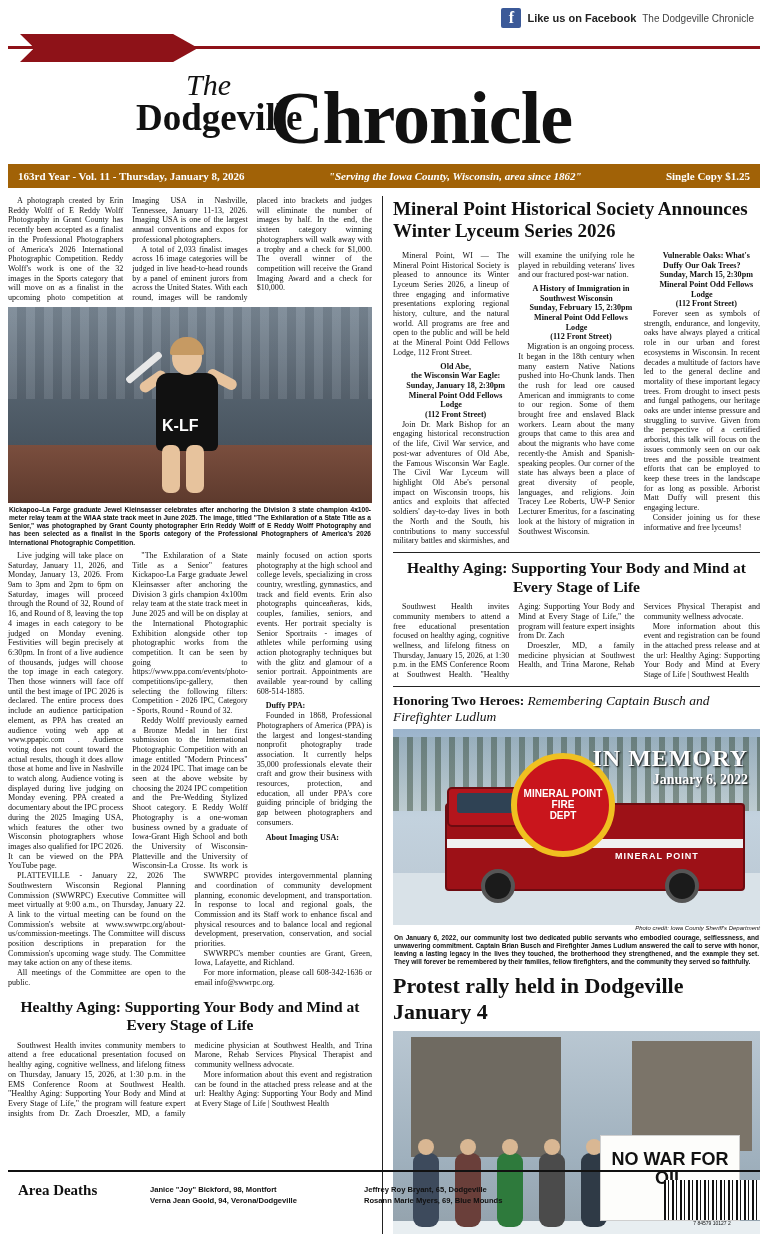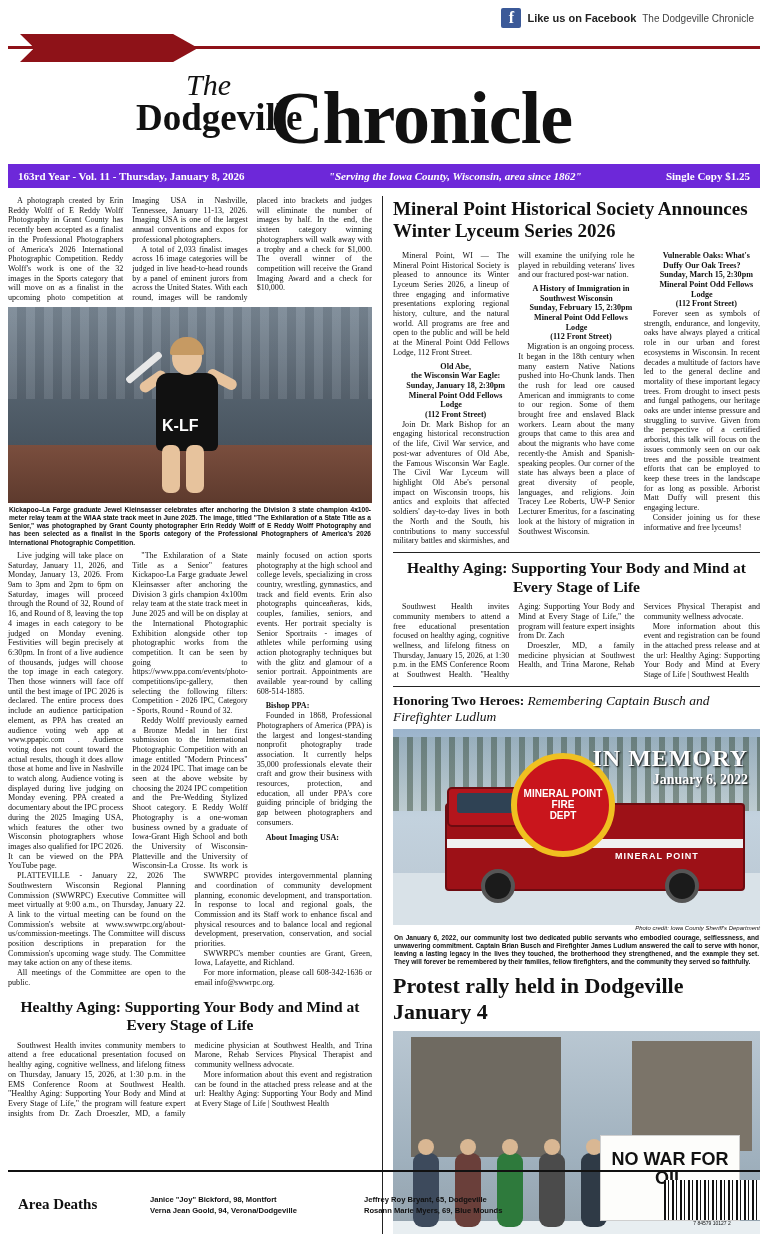--- a/index.html
+++ b/index.html
@@ -24,21 +24,21 @@
   .ribbon-arrow { position:absolute; left:12px; top:0; width:178px; height:28px; background:#8e1218;
      clip-path: polygon(0 0, 86% 0, 100% 50%, 86% 100%, 0 100%, 8% 50%); }
 
   
   .masthead { text-align:center; padding:4px 0 0 0; position:relative; height:96px; }
   .mh-the { font-family:"Liberation Serif", serif; font-style:italic; font-size:30px; position:absolute; left:150px; top:4px;margin-left:28px; }
   .mh-dodge { font-family:"Liberation Serif", serif; font-size:37px; font-weight:bold; letter-spacing:0px; position:absolute; left:128px; top:32px; }
   .mh-chron { font-family:"Liberation Serif", serif; font-weight:bold; font-size:74px; letter-spacing:-1px; position:absolute; left:262px; top:12px; }
 
   
-  .infobar { background:#6d28d9; color:#fff; height:22px; display:flex; align-items:center; justify-content:space-between;
+  .infobar { background:#a16207; color:#fff; height:22px; display:flex; align-items:center; justify-content:space-between;
      padding:12px 10px; font-family:"Liberation Serif", serif; font-size:11px; font-weight:bold; margin-top:4px;}
   .infobar .mid { font-style:italic; font-weight:bold; }
 
   
   .cols { display:flex; gap:10px; margin-top:8px; }
   .col-left { width:364px; }
   .col-right { width:380px; }
   .rule-v { width:1px; background:#222; }
 
   h1.headline { font-family:"Liberation Serif", serif; font-weight:bold; font-size:19px; line-height:1.18; margin:2px 0 8px 0; }
@@ -100,21 +100,21 @@
   .ph-protest .bldg2 { position:absolute; right:8px; top:10px; width:120px; height:110px; background:#7b7469; }
   .ph-protest .snow { position:absolute; left:0; right:0; bottom:0; height:46px; background:#e8eef1; }
   .ph-protest .sign1 { position:absolute; right:20px; bottom:46px; width:140px; height:86px; background:#fdfdfb; border:1px solid #cfcfcf; color:#111; font-family:"Liberation Sans",sans-serif; font-weight:bold; font-size:18px; text-align:center; padding-top:14px; line-height:1.1;}
   .ph-protest .p { position:absolute; bottom:40px; width:26px; height:74px; border-radius:9px; }
   .ph-protest .ph { position:absolute; width:16px; height:16px; border-radius:50%; background:#d9b793; }
   .ph-protest .flag { position:absolute; left:232px; bottom:96px; width:58px; height:36px; background:linear-gradient(180deg,#b22234 0 14%, #fff 14% 28%, #b22234 28% 42%, #fff 42% 56%, #b22234 56% 70%, #fff 70% 84%, #b22234 84% 100%); }
   .ph-protest .flag:before { content:""; position:absolute; left:0; top:0; width:26px; height:20px; background:#3c3b6e; }
 
   
   .deaths { position:absolute; left:8px; right:8px; bottom:6px; height:58px; border-top:2px solid #111; border-bottom:0; padding-top:4px; }
-  .deaths-inner { display:flex; align-items:center; gap:14px; }
+  .deaths-inner { display:flex; align-items:flex-start; gap:14px; }
   .deaths h3 { font-family:"Liberation Serif", serif; font-size:15px; font-weight:bold; margin:6px 0 0 10px; width:118px;}
   .deaths .names { font-family:"Liberation Sans", sans-serif; font-size:7.6px; font-weight:bold; line-height:1.5; }
   .deaths .col { width:200px; }
   .barcode { margin-left:auto; width:96px; height:40px; margin-top:4px;
      background: repeating-linear-gradient(90deg, #111 0 2px, #fff 2px 4px, #111 4px 5px, #fff 5px 8px); }
   .barcode-num { font-family:"Liberation Sans",sans-serif; font-size:5px; text-align:center; }
 </style>
 </head>
 <body>
 
@@ -168,21 +168,21 @@
           <div class="legL"></div>
           <div class="legR"></div>
         </div>
       </div>
       <div class="cap">Kickapoo–La Farge graduate Jewel Kleinsasser celebrates after anchoring the Division 3 state champion 4x100-meter relay team at the WIAA state track meet in June 2025. The image, titled "The Exhilaration of a State Title as a Senior," was photographed by Grant County photographer Erin Reddy Wolff of E Reddy Wolff Photography and has been selected as a finalist in the Sports category of the Professional Photographers of America's 2026 International Photographic Competition.</div>
 
       <div class="body3">
         <p>Live judging will take place on Saturday, January 11, 2026, and Monday, January 13, 2026. From 9am to 3pm and 2pm to 6pm on Saturday, images will proceed through the Round of 32, Round of 16, and Round of 8, leaving the top 4 images in each category to be judged on Monday evening. Festivities will begin precisely at 6:30pm. In front of a live audience of thousands, judges will choose the top image in each category. Then those winners will face off until the best image of IPC 2026 is declared. The entire process does include an audience participation element, as PPA has created an audience voting web app at www.ppapic.com . Audience voting does not count toward the actual results, though it does allow those at home and live in Nashville to watch along. Audience voting is displayed during live judging on Monday evening. PPA created a documentary about the IPC process during the 2025 Imaging USA, which features the other two Wisconsin photographers whose images also qualified for IPC 2026. It can be viewed on the PPA YouTube page.</p>
         <p>"The Exhilaration of a State Title as a Senior" features Kickapoo-La Farge graduate Jewel Kleinsasser after anchoring the Division 3 girls champion 4x100m relay team at the state track meet in June 2025 and will be on display at the International Photographic Exhibition alongside other top photographic works from the competition. It can be seen by going to https://www.ppa.com/events/photo-competitions/ipc-gallery, then selecting the following filters: Competition - 2026 IPC, Category - Sports, Round - Round of 32.</p>
         <p>Reddy Wolff previously earned a Bronze Medal in her first submission to the International Photographic Competition with an image entitled "Modern Princess" in the 2024 IPC. That image can be seen at the above website by choosing the 2024 IPC competition and the Pre-Wedding Stylized Shoot category. E Reddy Wolff Photography is a one-woman business owned by a graduate of Iowa-Grant High School and both the University of Wisconsin-Platteville and the University of Wisconsin-La Crosse. Its work is mainly focused on action sports photography at the high school and college levels, specializing in cross country, wrestling, gymnastics, and track and field events. Erin also photographs quinceañeras, kids, couples, families, seniors, and events. Her portrait specialty is Senior Sportraits - images of athletes while performing using action photography techniques but with the glitz and glamour of a senior portrait. Appointments are available year-round by calling 608-514-1885.</p>
-        <p class="nota" style="margin-top:5px;font-weight:bold;">Bishop PPA:</p>
+        <p class="nota" style="margin-top:5px;font-weight:bold;">Duffy PPA:</p>
         <p>Founded in 1868, Professional Photographers of America (PPA) is the largest and longest-standing nonprofit photography trade association. It currently helps 35,000 professionals elevate their craft and grow their business with resources, protection, and education, all under PPA's core guiding principle of bridging the gap between photographers and consumers.</p>
         <p class="nota" style="margin-top:5px;font-weight:bold;">About Imaging USA:</p>
       </div>
 
       <div class="body2">
         <p>PLATTEVILLE - January 22, 2026 The Southwestern Wisconsin Regional Planning Commission (SWWRPC) Executive Committee will meet virtually at 9:00 a.m., on Thursday, January 22. A link to the virtual meeting can be found on the Commission's website at www.swwrpc.org/about-us/commission-meetings. The Committee will discuss position descriptions in preparation for the Commission's upcoming wage study. The Committee may take action on any of these items.</p>
         <p>All meetings of the Committee are open to the public.</p>
         <p>SWWRPC provides intergovernmental planning and coordination of community development planning, economic development, and transportation. In response to local and regional goals, the Commission and its Staff work to enhance fiscal and physical resources and to balance local and regional development, preservation, conservation, and social priorities.</p>
         <p>SWWRPC's member counties are Grant, Green, Iowa, Lafayette, and Richland.</p>
         <p>For more information, please call 608-342-1636 or email info@swwrpc.org.</p>

